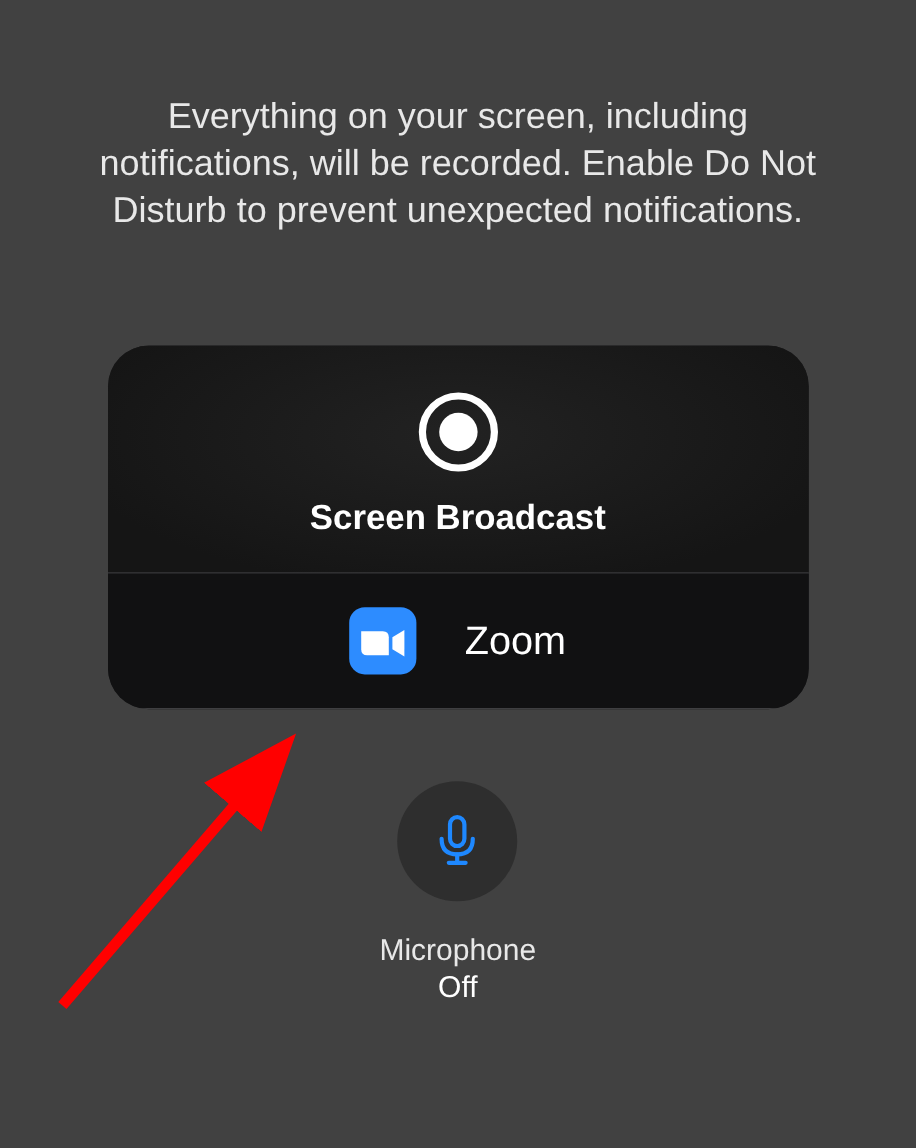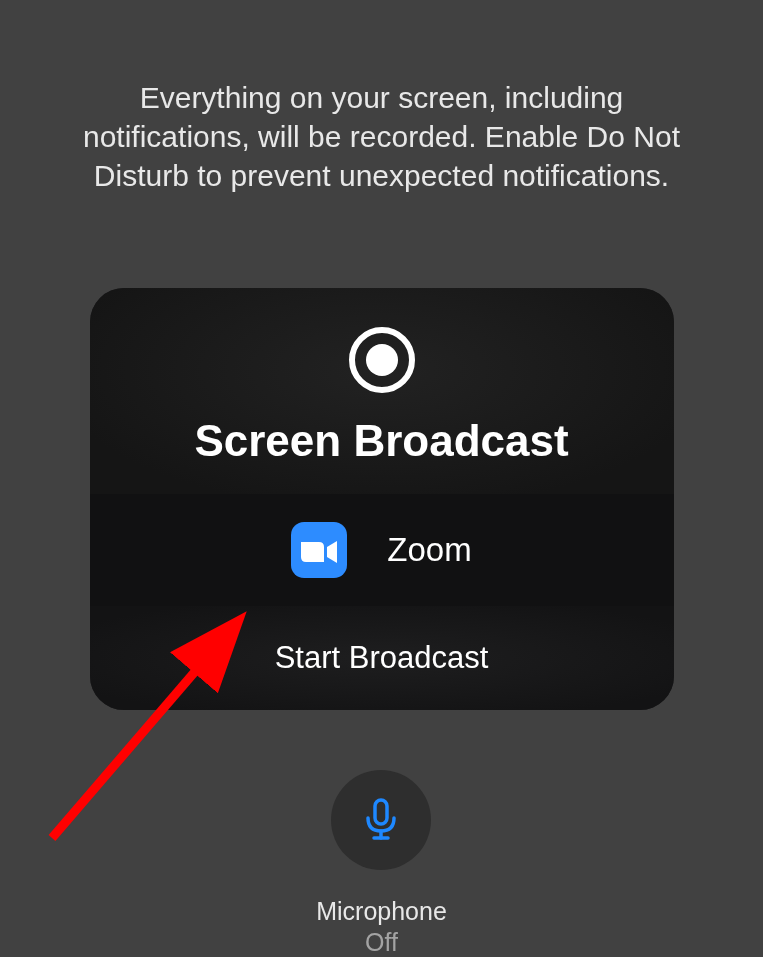--- a/index.html
+++ b/index.html
@@ -48,21 +48,21 @@
     }
     
     .record-icon {
       width: 68px;
       height: 68px;
       margin-bottom: 22px;
     }
     
     .card-title {
       color: #ffffff;
-      font-size: 44px;
+      font-size: 29px;
       font-weight: 600;
     }
     
     .divider {
       height: 1px;
       background: #3f3f41;
       width: 100%;
     }
     
     .zoom-row {
@@ -122,21 +122,21 @@
     
     .mic-label {
       color: #e8e8e8;
       font-size: 25px;
       font-weight: 400;
       text-align: center;
       margin-top: 27px;
     }
     
     .mic-status {
-      color: #a3a3a3;
+      color: #ffffff;
       font-size: 25px;
       font-weight: 400;
       text-align: left;
       margin-top: 2px;
     }
     
     .arrow-annotation {
       position: absolute;
       left: 40px;
       top: 570px;
@@ -166,23 +166,20 @@
       <svg viewBox="0 0 56 56" width="56" height="56">
         <path d="M 10 20 L 10 35 Q 10 40 15 40 L 33 40 L 33 25 Q 33 20 28 20 Z" fill="#ffffff"></path>
         <path d="M 36 25 L 46 19 L 46 41 L 36 35 Z" fill="#ffffff"></path>
       </svg>
     </span>
     <span class="zoom-label">Zoom</span>
   </div>
 
   <div class="divider"></div>
 
-  <div class="start-broadcast">
-    <span>Start Broadcast</span>
-  </div>
 </div>
 
 <div class="mic-section">
   <div class="mic-button">
     <span>
       <svg viewBox="0 0 48 48" width="48" height="48">
         <rect x="18" y="6" width="12" height="24" rx="6" fill="none" stroke="#1E88FF" stroke-width="3.5"></rect>
         <path d="M 11 24 Q 11 37 24 37 Q 37 37 37 24" fill="none" stroke="#1E88FF" stroke-width="3.5" stroke-linecap="round"></path>
         <line x1="24" y1="37" x2="24" y2="44" stroke="#1E88FF" stroke-width="3.5" stroke-linecap="round"></line>
         <line x1="17" y1="44" x2="31" y2="44" stroke="#1E88FF" stroke-width="3.5" stroke-linecap="round"></line>

